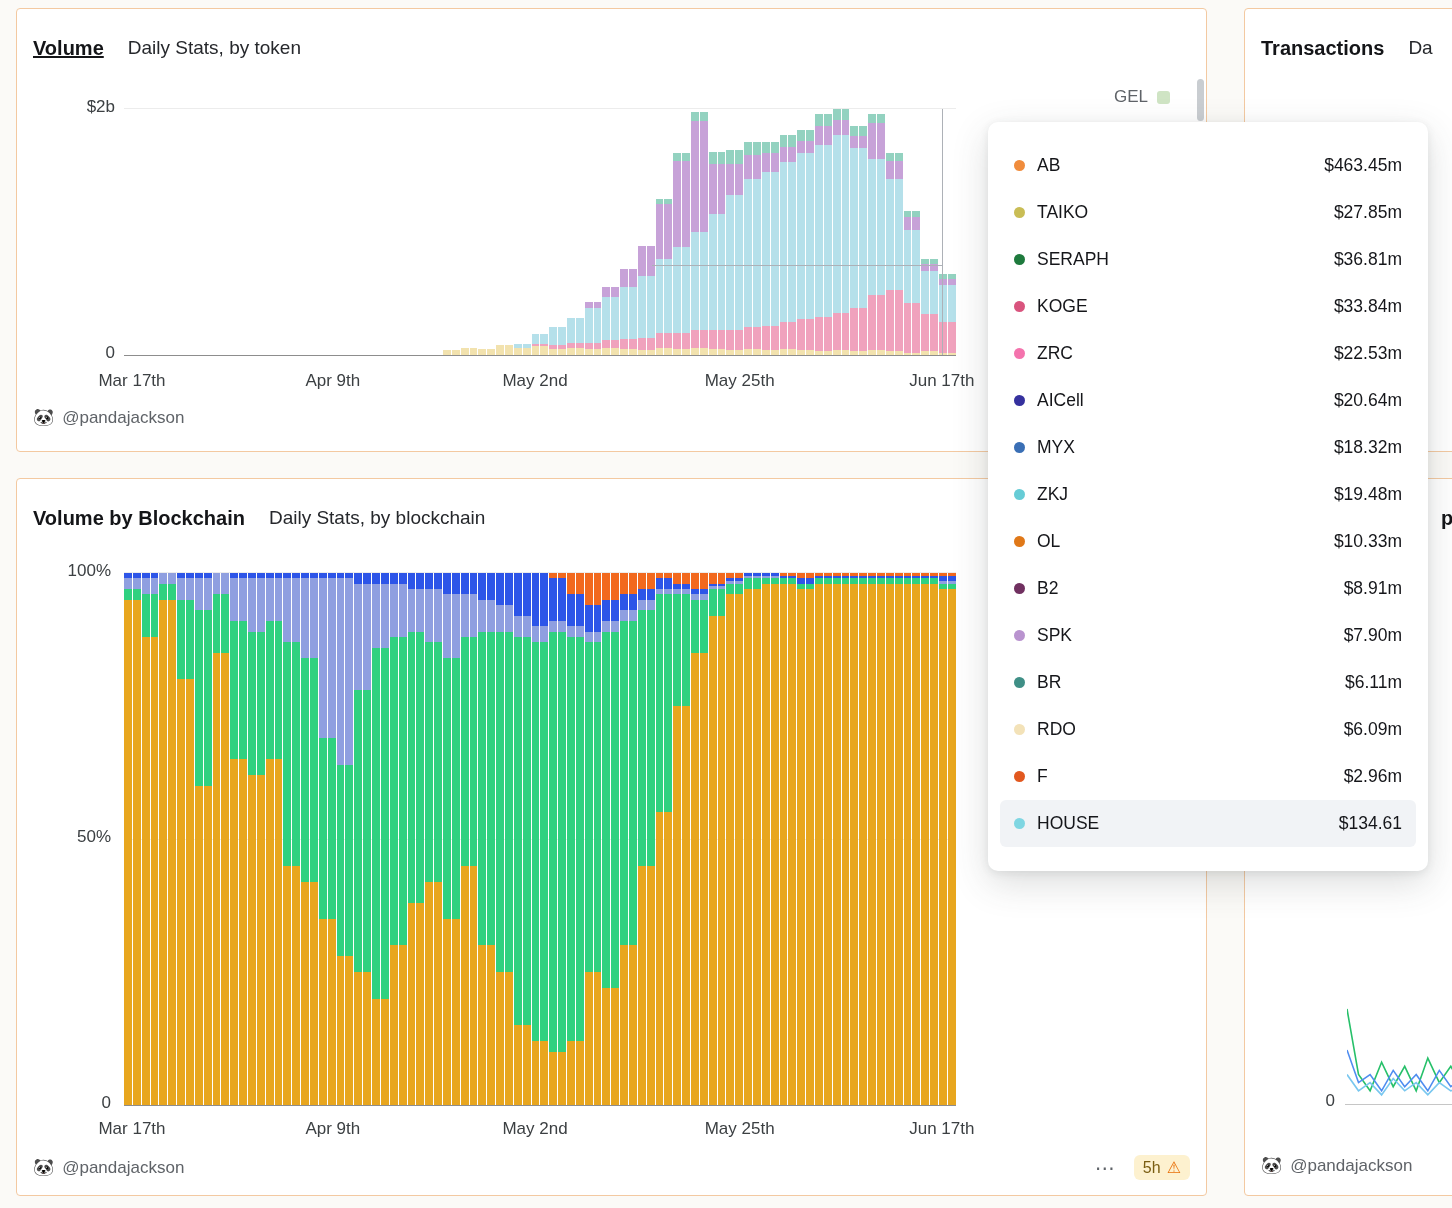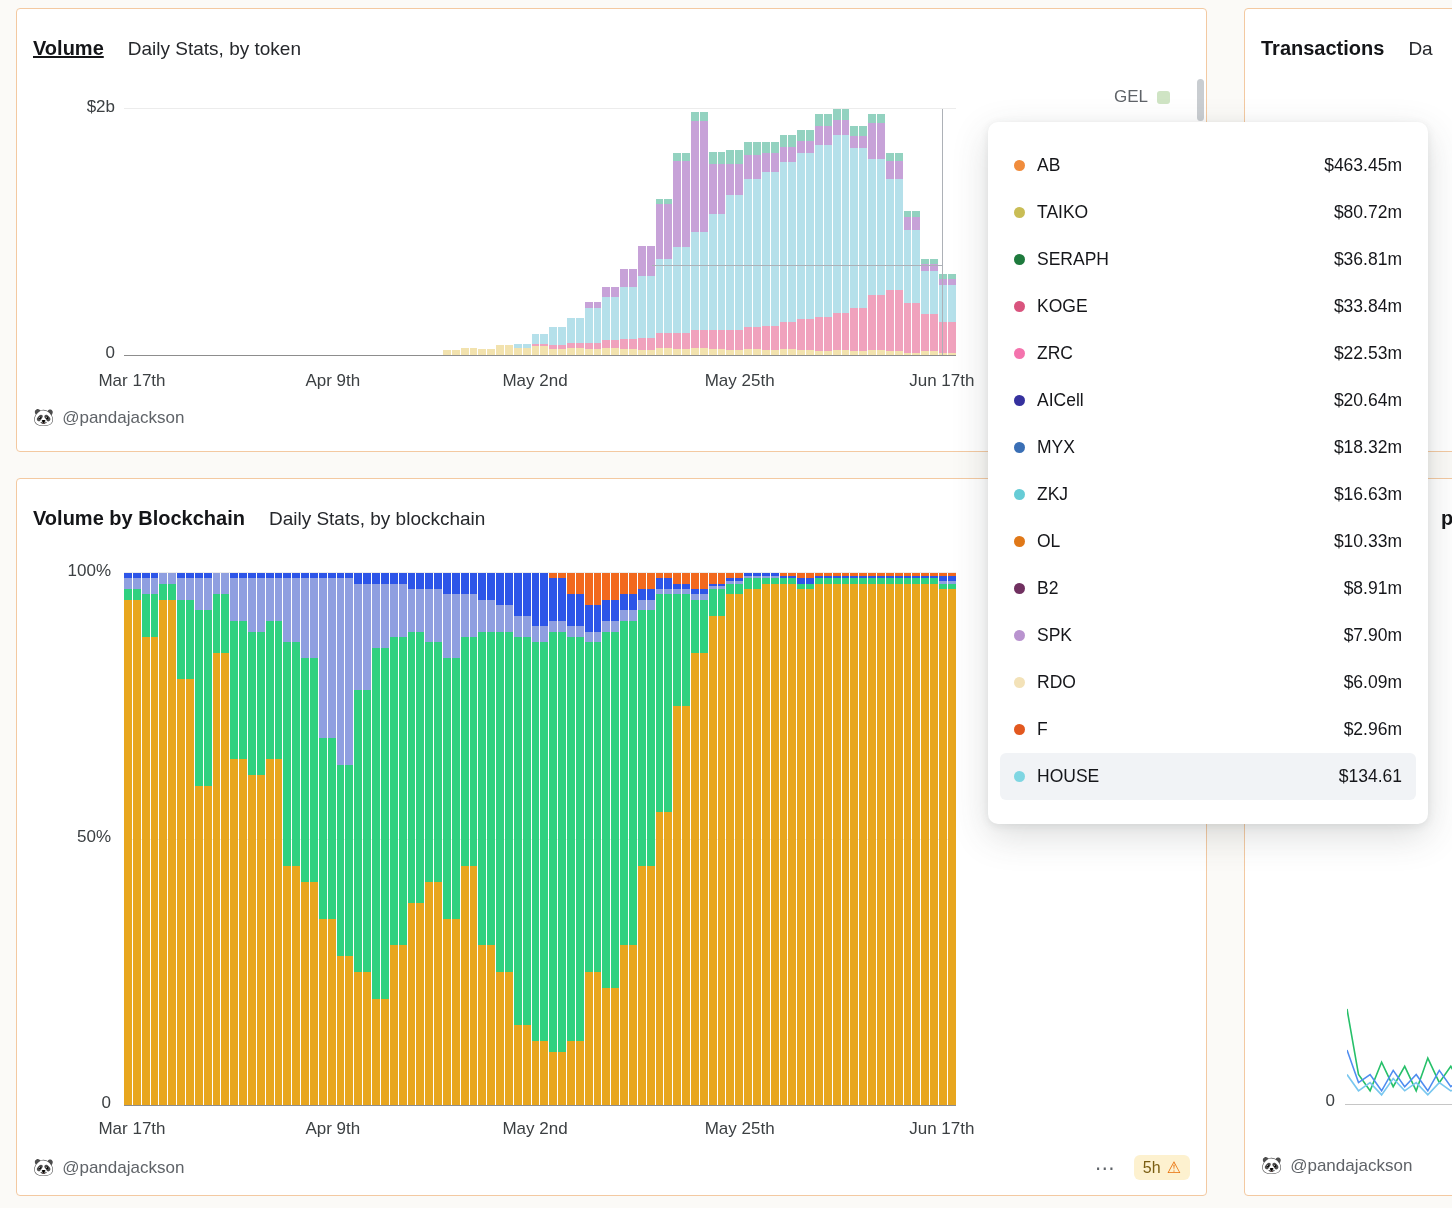--- a/index.html
+++ b/index.html
@@ -6,21 +6,21 @@
   body{
     position:relative;width:1452px;height:1208px;overflow:hidden;
     background:#fbfaf7;font-family:"Liberation Sans",sans-serif;color:#202124;
   }
   .panel{position:absolute;background:#fff;border:1px solid #f3c9a1;border-radius:4px;}
   .p1{left:16px;top:8px;width:1189px;height:442px;}
   .p2{left:16px;top:478px;width:1189px;height:716px;}
   .p3{left:1244px;top:8px;width:260px;height:442px;}
   .p4{left:1244px;top:478px;width:260px;height:716px;}
 
-  .title-row{position:absolute;left:16px;top:28px;display:flex;align-items:center;gap:24px;white-space:nowrap;}
+  .title-row{position:absolute;left:16px;top:28px;display:flex;align-items:flex-start;gap:24px;white-space:nowrap;}
   .title{font-size:20px;font-weight:bold;color:#141518;}
   .title.u{text-decoration:underline;}
   .subtitle{font-size:19px;color:#26282c;}
 
   .plot{position:absolute;border-top:1px solid #ececec;border-bottom:1px solid #8d8d8d;}
   .p1-plot{left:107px;top:99px;width:832px;height:246px;}
   .p2-plot{left:107px;top:93px;width:832px;height:532px;}
   .bars{position:absolute;left:0;right:0;top:0;bottom:0;display:flex;align-items:flex-end;gap:1px;}
   .bar-col{flex:1 1 0;min-width:0;display:flex;flex-direction:column-reverse;}
   .gl50{position:absolute;left:0;right:0;top:50%;height:1px;background:#ececec;}
@@ -1139,21 +1139,21 @@
 <div class="tooltip">
   <div>
       <div class="tt-row">
     <span class="dot" style="background: rgb(240, 140, 60);"></span>
     <span class="tt-name">AB</span>
     <span class="tt-val">$463.45m</span>
   </div>
       <div class="tt-row">
     <span class="dot" style="background: rgb(201, 189, 85);"></span>
     <span class="tt-name">TAIKO</span>
-    <span class="tt-val">$80.72m</span>
+    <span class="tt-val">$27.85m</span>
   </div>
       <div class="tt-row">
     <span class="dot" style="background: rgb(30, 122, 61);"></span>
     <span class="tt-name">SERAPH</span>
     <span class="tt-val">$36.81m</span>
   </div>
       <div class="tt-row">
     <span class="dot" style="background: rgb(217, 84, 126);"></span>
     <span class="tt-name">KOGE</span>
     <span class="tt-val">$33.84m</span>
@@ -1169,36 +1169,41 @@
     <span class="tt-val">$20.64m</span>
   </div>
       <div class="tt-row">
     <span class="dot" style="background: rgb(58, 111, 181);"></span>
     <span class="tt-name">MYX</span>
     <span class="tt-val">$18.32m</span>
   </div>
       <div class="tt-row">
     <span class="dot" style="background: rgb(102, 204, 214);"></span>
     <span class="tt-name">ZKJ</span>
-    <span class="tt-val">$16.63m</span>
+    <span class="tt-val">$19.48m</span>
   </div>
       <div class="tt-row">
     <span class="dot" style="background: rgb(224, 120, 24);"></span>
     <span class="tt-name">OL</span>
     <span class="tt-val">$10.33m</span>
   </div>
       <div class="tt-row">
     <span class="dot" style="background: rgb(112, 48, 96);"></span>
     <span class="tt-name">B2</span>
     <span class="tt-val">$8.91m</span>
   </div>
       <div class="tt-row">
     <span class="dot" style="background: rgb(185, 147, 207);"></span>
     <span class="tt-name">SPK</span>
     <span class="tt-val">$7.90m</span>
+  </div>
+      <div class="tt-row">
+    <span class="dot" style="background: rgb(63, 143, 134);"></span>
+    <span class="tt-name">BR</span>
+    <span class="tt-val">$6.11m</span>
   </div>
       <div class="tt-row">
     <span class="dot" style="background: rgb(243, 226, 184);"></span>
     <span class="tt-name">RDO</span>
     <span class="tt-val">$6.09m</span>
   </div>
       <div class="tt-row">
     <span class="dot" style="background: rgb(226, 88, 31);"></span>
     <span class="tt-name">F</span>
     <span class="tt-val">$2.96m</span>

